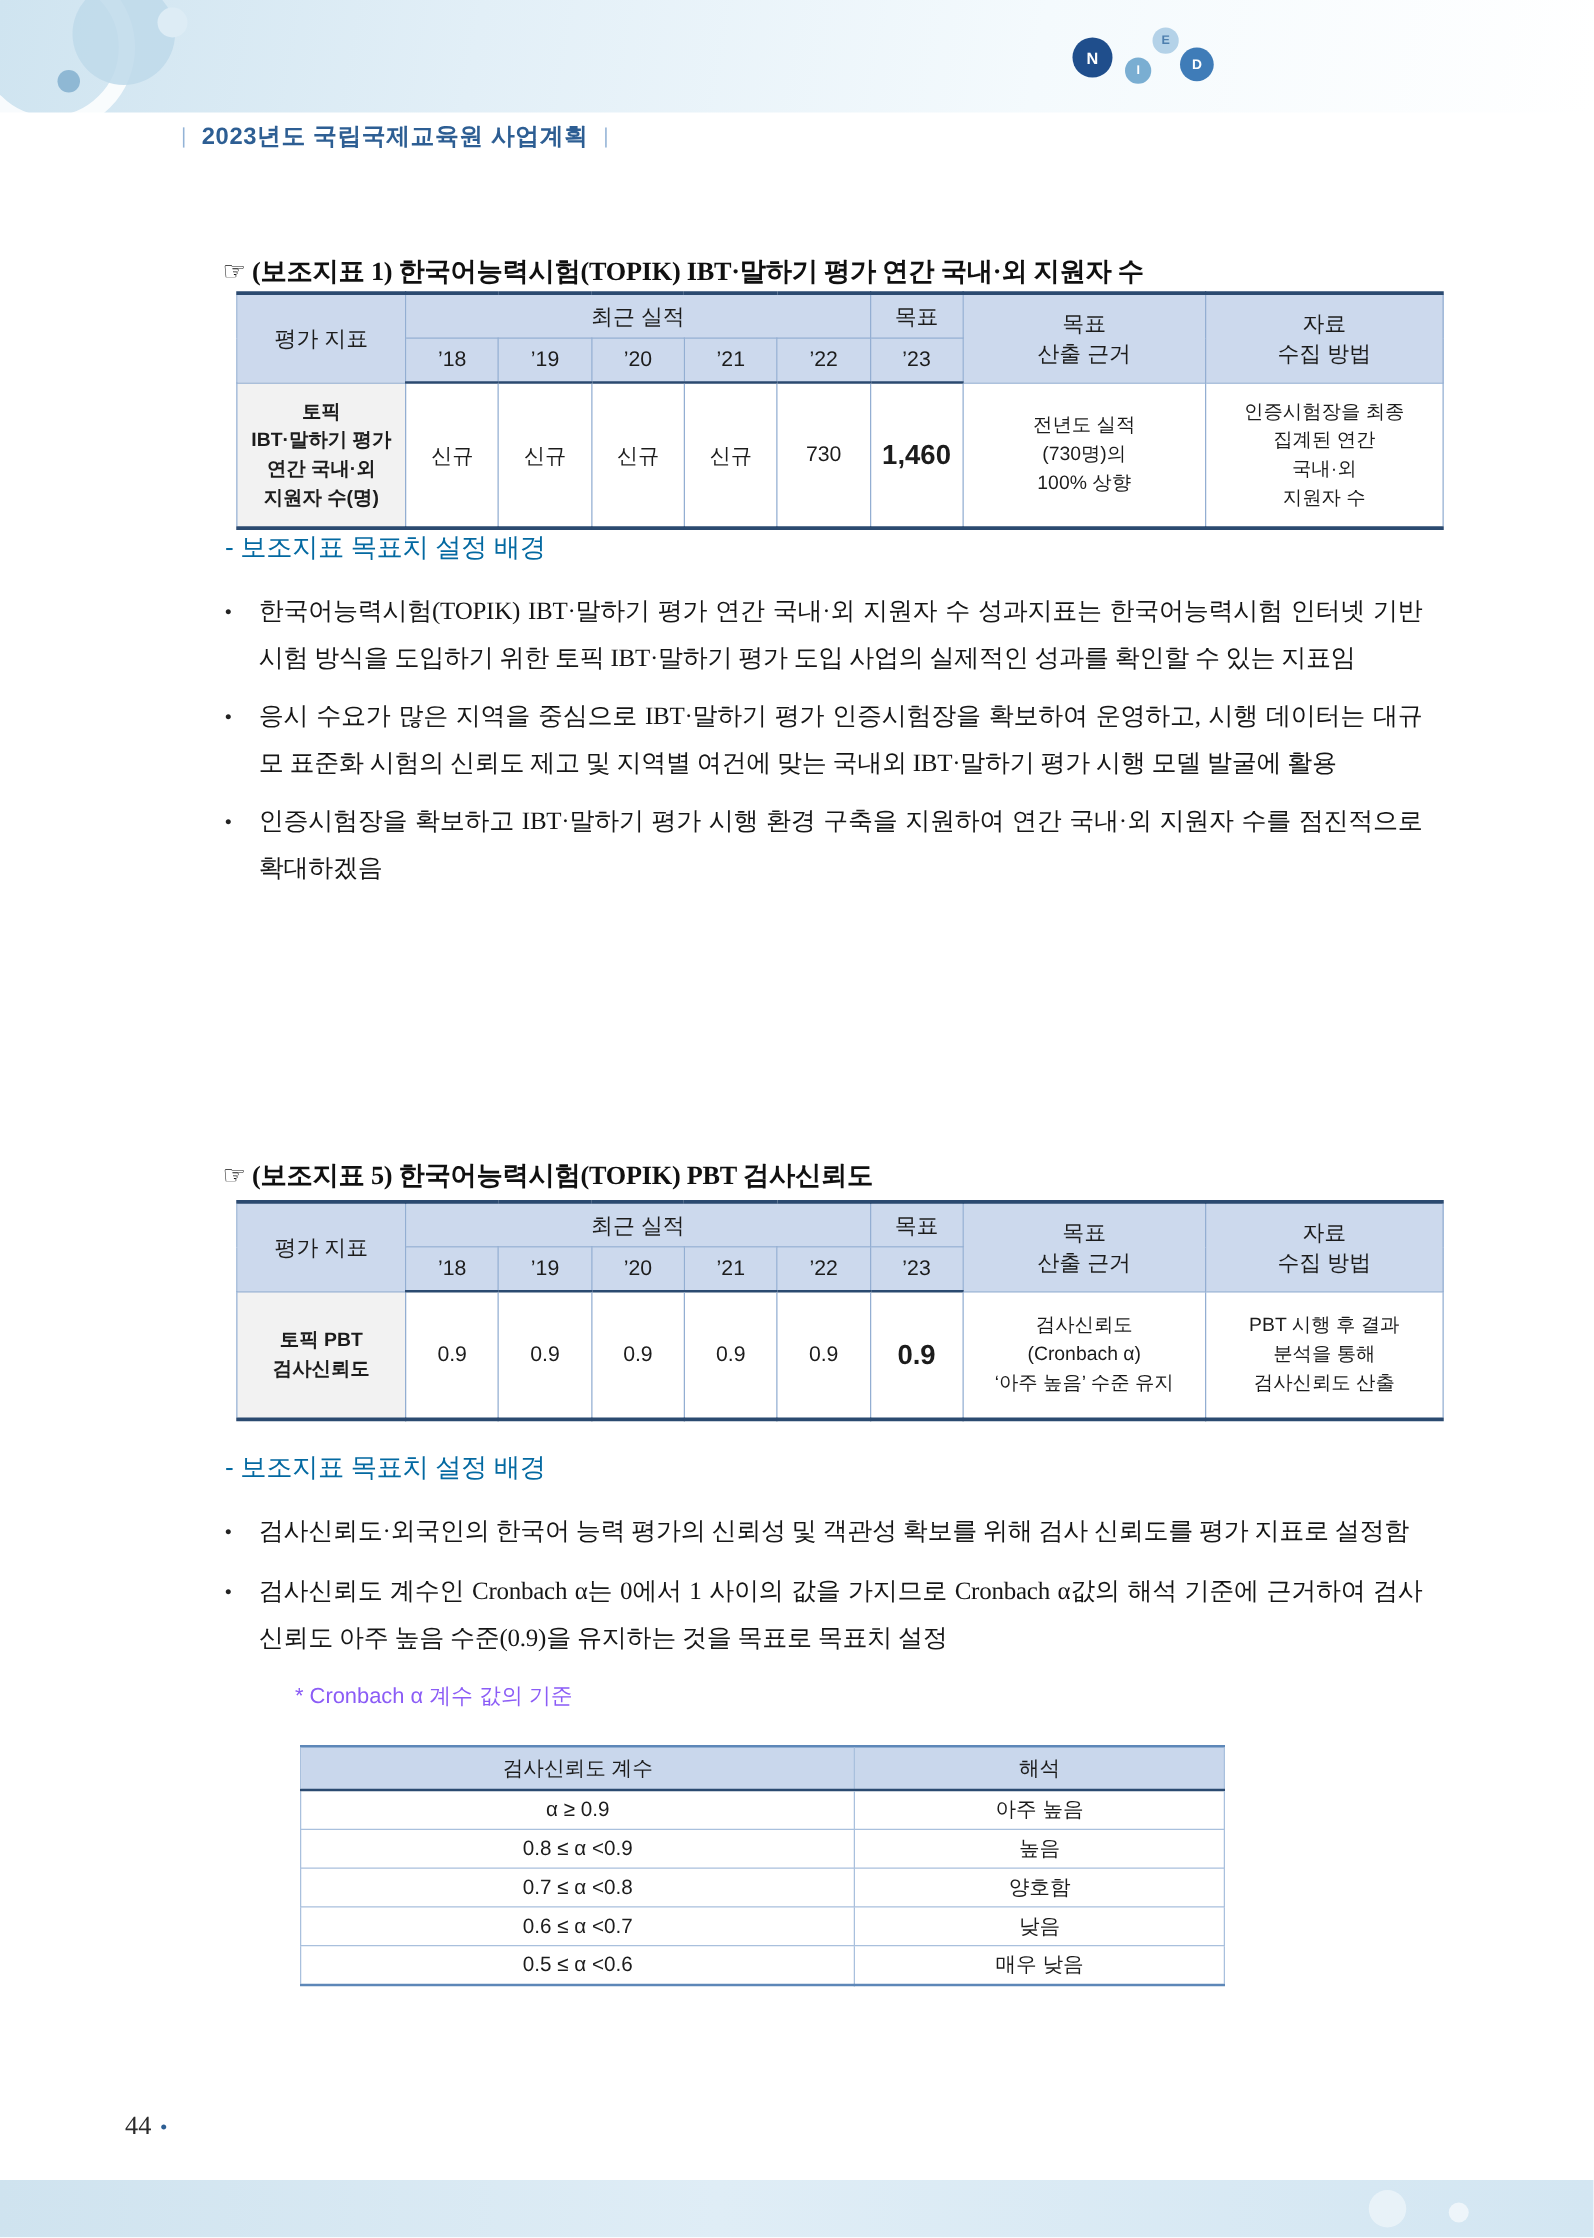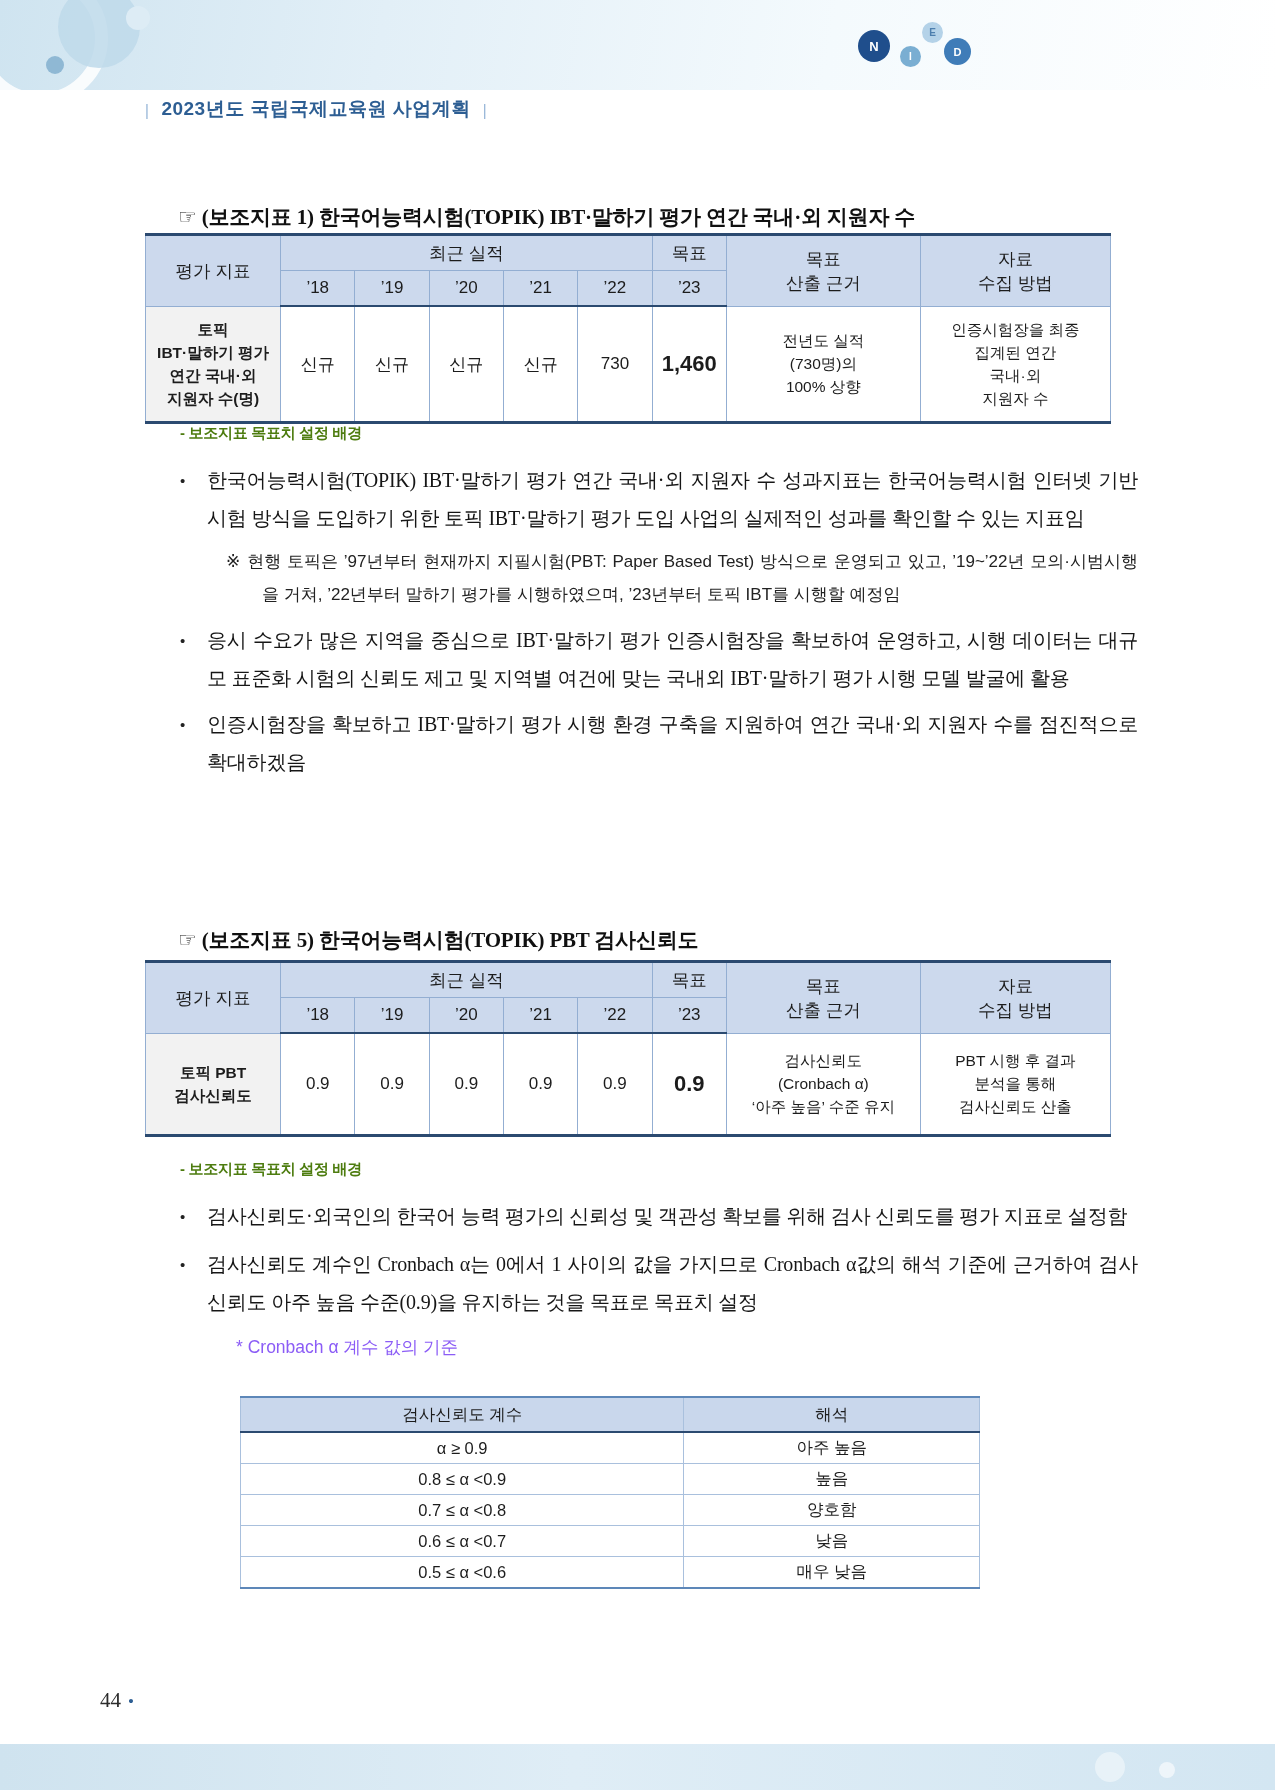--- a/index.html
+++ b/index.html
@@ -35,39 +35,39 @@
   .runhead .delim{color:#93b3d6;font-weight:normal;font-size:15px;transform:scaleY(1.15);}
 
   
   .sec-title{position:absolute;left:178px;font-size:21px;font-weight:bold;color:#101010;
     font-family:"Liberation Serif","DejaVu Sans",serif;letter-spacing:-0.2px;white-space:nowrap;}
   .t1{top:203px;} .t2{top:926px;}
 
   
   .twrap1{position:absolute;left:145px;top:233px;width:966px;}
   .twrap2{position:absolute;left:145px;top:960px;width:966px;}
-  table.ptable{border-collapse:collapse;table-layout:fixed;width:100%;background:#ffffff;}
+  table.ptable{border-collapse:collapse;table-layout:fixed;width:100%;background:#ffffff;margin-left:44px;}
   table.ptable td,table.ptable th{border:1px solid #93aed2;text-align:center;vertical-align:middle;
     font-weight:normal;padding:2px 3px;color:#1c1c1c;}
   table.ptable{border-top:3px solid #2b4a70;border-bottom:3px solid #2b4a70;}
   table.ptable .hd{background:#ccd9ed;font-size:17.5px;}
   table.ptable tr.hrow2 td{border-bottom:2px solid #2b4a70;}
   table.ptable .yr{height:30px;font-size:17px;}
   table.ptable .h1{height:36px;}
   table.ptable .ind{background:#f2f2f2;font-weight:bold;font-size:15.5px;line-height:23px;}
   table.ptable .val{font-size:17px;}
   table.ptable .tgt{font-size:22px;font-weight:bold;}
   table.ptable .sm{font-size:15.5px;line-height:23px;}
   .pre{white-space:pre-line;}
   .drow1 td{height:110px;} .drow2 td{height:96px;}
 
   
   .bg-block{position:absolute;left:180px;width:958px;}
   .bg1{top:424px;} .bg2{top:1160px;}
-  .bg-heading{font-size:15px;font-weight:bold;color:#4d7c0f;margin:0 0 18px 0;letter-spacing:-0.3px;}
+  .bg-heading{font-size:21px;font-weight:normal;color:#0369a1;margin:0 0 18px 0;letter-spacing:-0.3px;}
   .bullet{display:flex;gap:13px;margin:0 0 8px 0;
     font-family:"Liberation Serif","DejaVu Sans",serif;font-size:20px;line-height:38px;color:#161616;}
   .bullet .dot{flex:0 0 14px;font-family:"Liberation Sans",sans-serif;font-size:15px;line-height:40px;color:#222;}
   .bullet .btxt{flex:1;text-align:justify;letter-spacing:-0.2px;}
   .refnote{font-family:"Liberation Sans","DejaVu Sans",sans-serif;font-size:17px;line-height:33px;
     color:#222;padding-left:82px;text-indent:-36px;margin:2px 0 10px 0;text-align:justify;}
   .astnote{font-family:"Liberation Sans","DejaVu Sans",sans-serif;font-size:17.5px;color:#8b5cf6;
     margin:14px 0 0 56px;}
 
   
@@ -163,21 +163,20 @@
     </tbody>
       </table>
   </div>
 
   <div class="bg-block bg1">
     <div class="bg-heading">- 보조지표 목표치 설정 배경</div>
     <div class="bullet">
       <span class="dot">•</span>
       <span class="btxt">한국어능력시험(TOPIK) IBT·말하기 평가 연간 국내·외 지원자 수 성과지표는 한국어능력시험 인터넷 기반 시험 방식을 도입하기 위한 토픽 IBT·말하기 평가 도입 사업의 실제적인 성과를 확인할 수 있는 지표임</span>
     </div>
-    <div class="refnote">※ 현행 토픽은 ’97년부터 현재까지 지필시험(PBT: Paper Based Test) 방식으로 운영되고 있고, ’19~’22년 모의·시범시행을 거쳐, ’22년부터 말하기 평가를 시행하였으며, ’23년부터 토픽 IBT를 시행할 예정임</div>
     <div class="bullet">
       <span class="dot">•</span>
       <span class="btxt">응시 수요가 많은 지역을 중심으로 IBT·말하기 평가 인증시험장을 확보하여 운영하고, 시행 데이터는 대규모 표준화 시험의 신뢰도 제고 및 지역별 여건에 맞는 국내외 IBT·말하기 평가 시행 모델 발굴에 활용</span>
     </div>
     <div class="bullet">
       <span class="dot">•</span>
       <span class="btxt">인증시험장을 확보하고 IBT·말하기 평가 시행 환경 구축을 지원하여 연간 국내·외 지원자 수를 점진적으로 확대하겠음</span>
     </div>
   </div>
 

